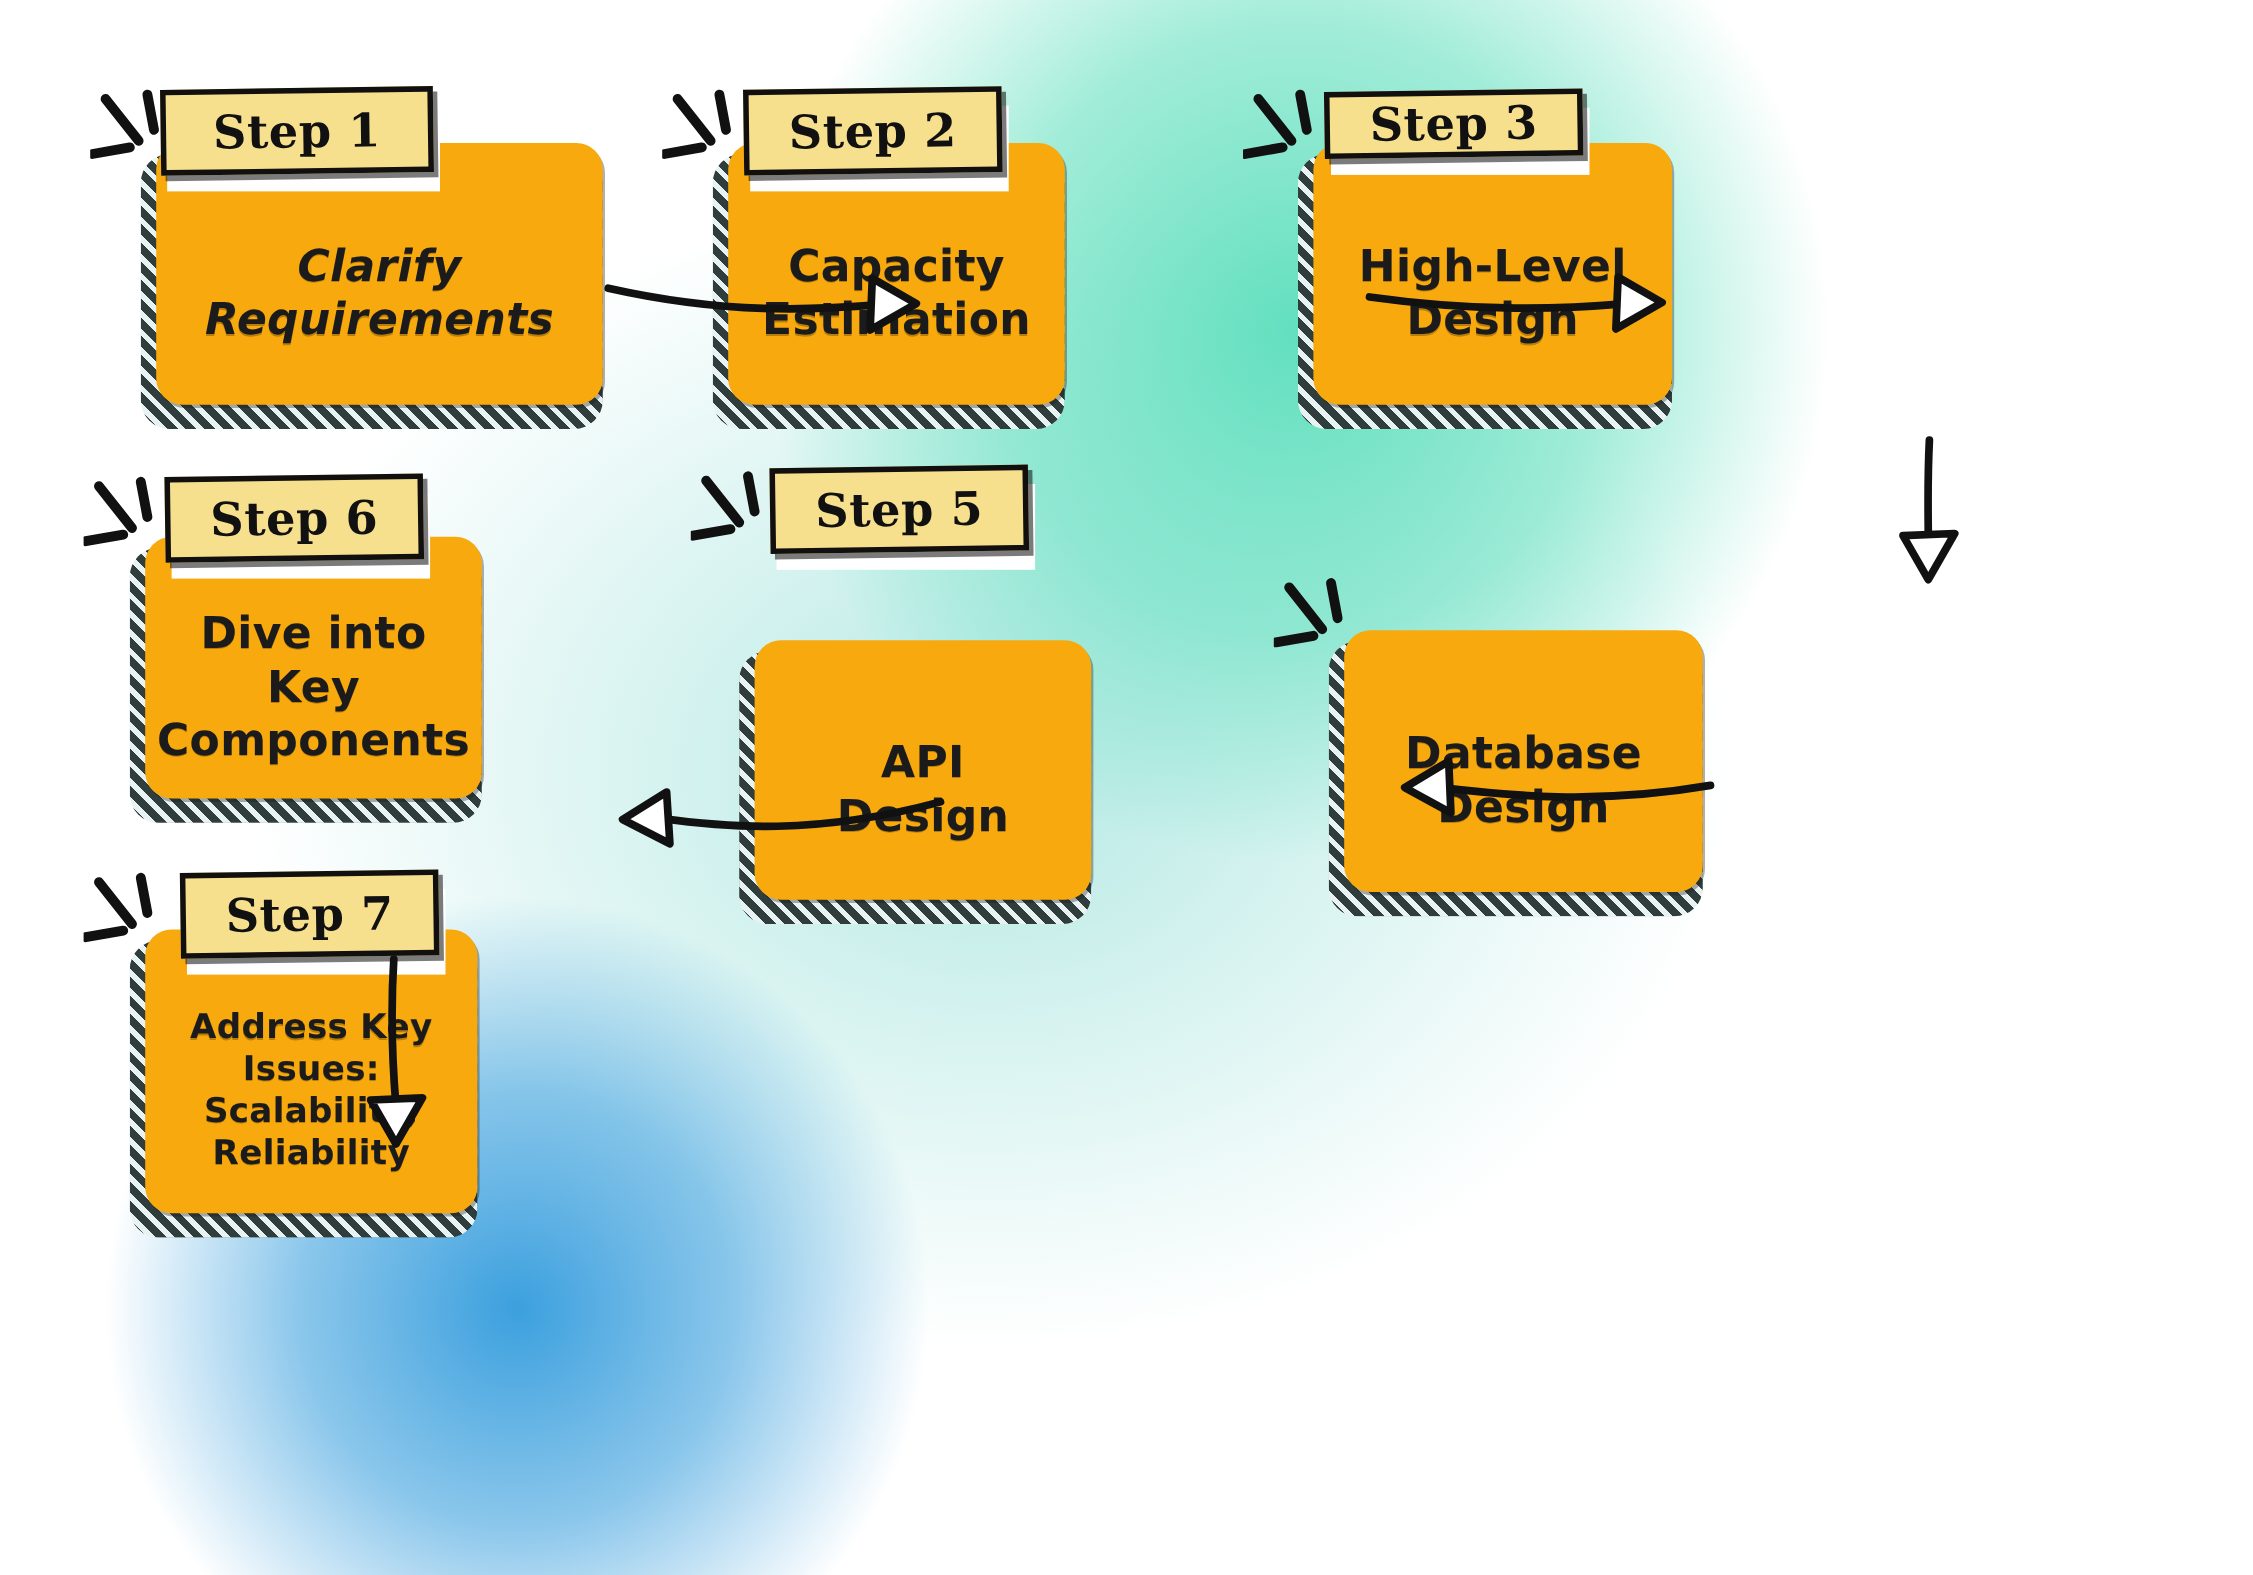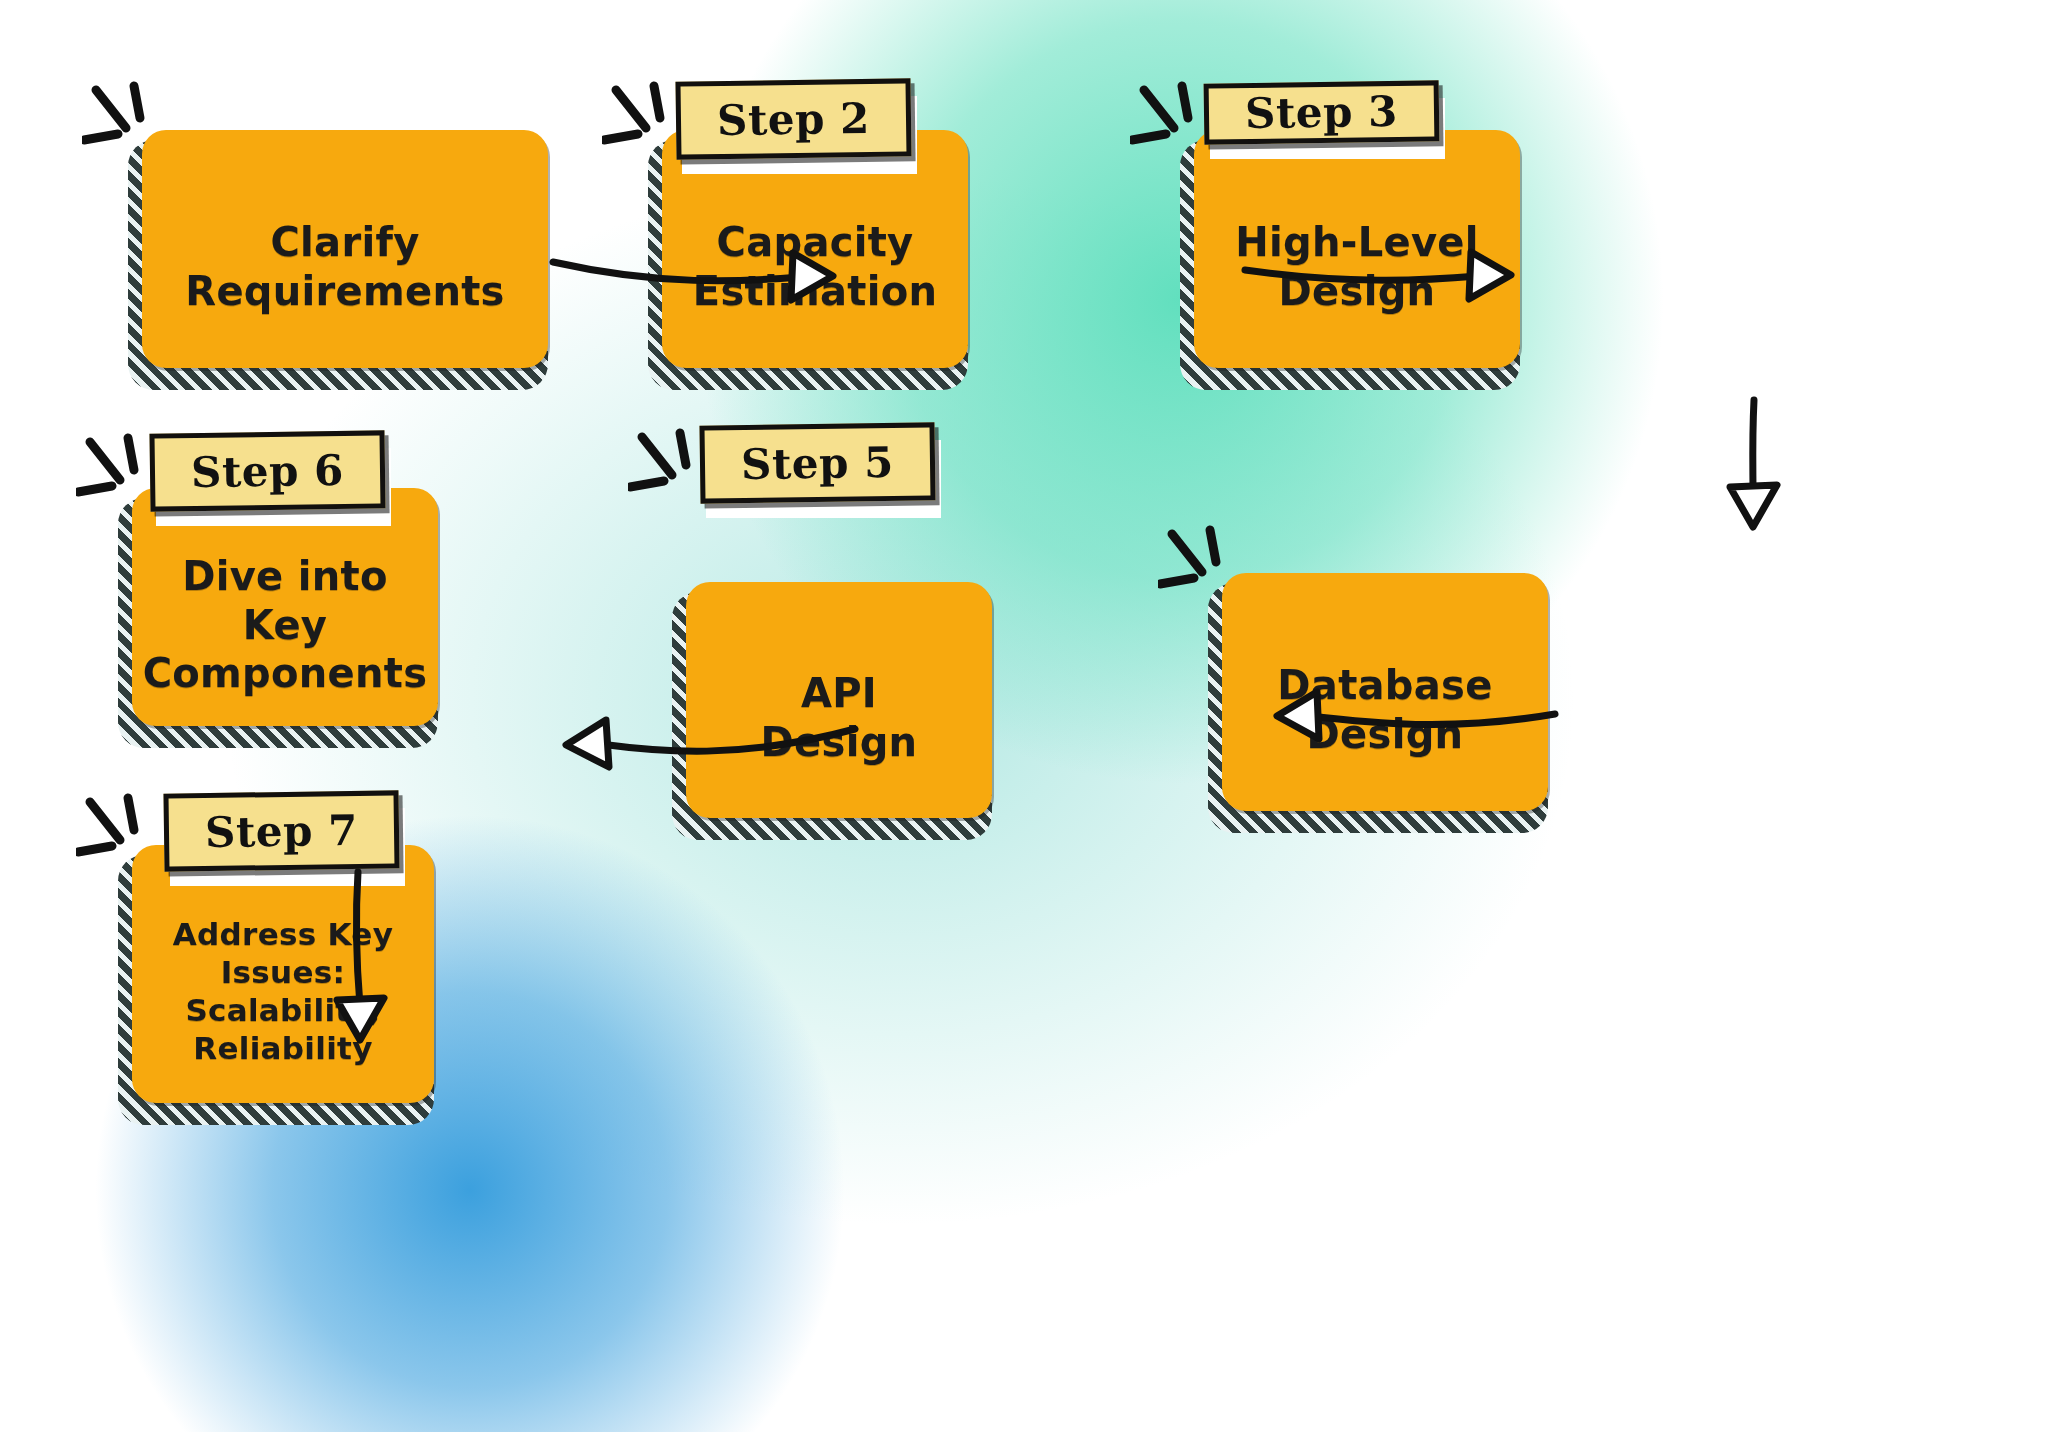--- a/index.html
+++ b/index.html
@@ -147,32 +147,38 @@
       <path d="M 855 729 C 740 760 660 752 600 744" fill="none" stroke="#111111" stroke-width="7" stroke-linecap="round"></path>
       <path d="M 606 720 L 566 745 L 609 767 Z" fill="#ffffff" stroke="#111111" stroke-width="7" stroke-linejoin="round"></path>
     </g>
 
     <g>
       <path d="M 358 872 C 355 920 357 970 360 1006" fill="none" stroke="#111111" stroke-width="7" stroke-linecap="round"></path>
       <path d="M 337 1000 L 360 1040 L 384 998 Z" fill="#ffffff" stroke="#111111" stroke-width="7" stroke-linejoin="round"></path>
     </g>
   </svg>
 
-  <div class="node" style="left:128px; top:140px; width:420px; height:250px;">
+  <div class="node" style="left:128px; top:140px; width:420px; height:250px;font-style:italic;">
     <div class="node-shadow"></div>
     <div class="node-body">
       <div class="node-text">Clarify
 Requirements</div>
     </div>
   </div>
   <svg class="sparks" style="left:82px; top:78px;">
     <line x1="14" y1="12" x2="44" y2="50" stroke="#111" stroke-width="9" stroke-linecap="round"></line>
     <line x1="52" y1="8" x2="58" y2="40" stroke="#111" stroke-width="9" stroke-linecap="round"></line>
     <line x1="2" y1="62" x2="36" y2="56" stroke="#111" stroke-width="9" stroke-linecap="round"></line>
   </svg>
+  <div class="sticker-wrap" style="left:146px; top:80px; width:248px; height:78px;">
+    <div class="sticker-paper"></div>
+    <div class="sticker">
+      <span class="sticker-text">Step 1</span>
+    </div>
+  </div>
 
   <div class="node" style="left:648px; top:140px; width:320px; height:250px;">
     <div class="node-shadow"></div>
     <div class="node-body">
       <div class="node-text">Capacity
 Estimation</div>
     </div>
   </div>
   <svg class="sparks" style="left:602px; top:78px;">
     <line x1="14" y1="12" x2="44" y2="50" stroke="#111" stroke-width="9" stroke-linecap="round"></line>

